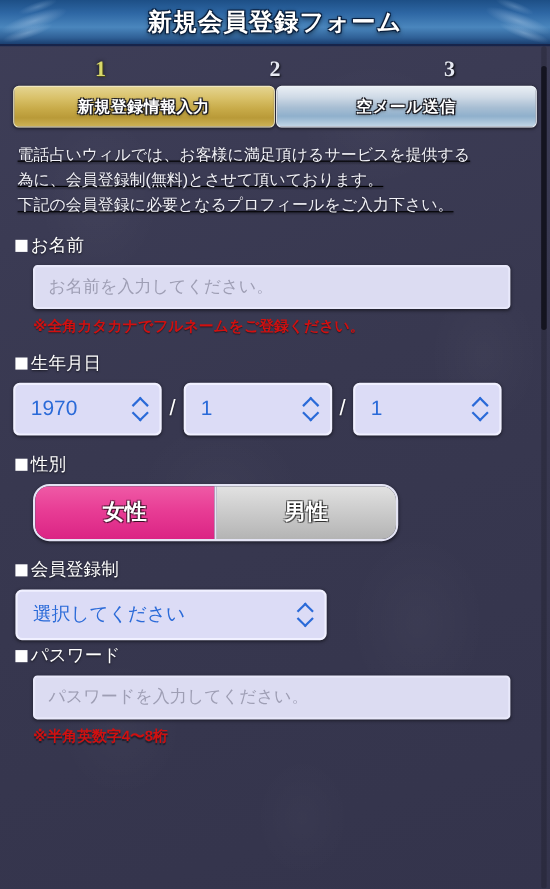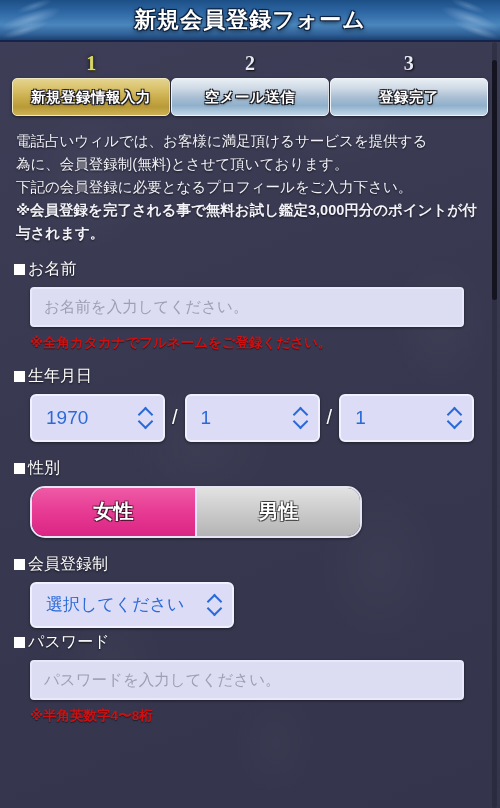--- a/index.html
+++ b/index.html
@@ -124,20 +124,21 @@
   }
   .step-btn.inactive {
     background: linear-gradient(180deg, #e8eef4 0%, #cfdae6 26%, #a8bed3 52%, #8fb0cc 74%, #c2d6e6 100%);
     border: 1.5px solid #eef3f8;
     box-shadow: 0 1px 3px rgba(0,0,0,0.5);
   }
 
   
   #intro {
     padding: 14px 14px 0 16px;
+    text-decoration: underline;
   }
   #intro p {
     margin: 0;
     color: #f2f2f8;
     font-size: 14.5px;
     line-height: 1.58;
     text-shadow: 0 1px 2px rgba(0,0,0,0.65);
   }
   .notice {
     margin: 12px 0 0 0;
@@ -192,27 +193,26 @@
     font-size: 13.5px;
     font-weight: bold;
     margin: 7px 0 0 18px;
     text-shadow: 0 1px 1px rgba(0,0,0,0.45);
   }
 
   
   .dob-row {
     display: flex;
     align-items: center;
-    margin-left: 18px;
   }
   .sel-wrap { position: relative; }
   .sel-wrap.year  { width: 135px; }
   .sel-wrap.month { width: 135px; }
   .sel-wrap.day   { width: 135px; }
-  .sel-wrap.topic { width: 204px; margin-left: 18px; }
+  .sel-wrap.topic { width: 283px; margin-left: 2px; }
 
   .nsel {
     width: 100%;
     height: 48px;
     box-sizing: border-box;
     background: #dcdcf6;
     border: 2px solid #f0f0ff;
     border-radius: 6px;
     padding: 0 34px 0 14px;
     font-size: 19px;
@@ -319,29 +319,27 @@
 
   <div id="steps">
     <div id="step-numbers">
       <div class="step-num active">1</div>
       <div class="step-num inactive">2</div>
       <div class="step-num inactive">3</div>
     </div>
     <div id="step-buttons">
       <div class="step-btn active">新規登録情報入力</div>
       <div class="step-btn inactive">空メール送信</div>
-      <div class="step-btn inactive">登録完了</div>
     </div>
   </div>
 
   <div id="intro">
     <p>電話占いウィルでは、お客様に満足頂けるサービスを提供する</p>
     <p>為に、会員登録制(無料)とさせて頂いております。</p>
     <p>下記の会員登録に必要となるプロフィールをご入力下さい。</p>
-    <p class="notice">※会員登録を完了される事で無料お試し鑑定3,000円分のポイントが付与されます。</p>
   </div>
 
   <div id="form">
 
     <div class="field">
       <div class="field-label">
         <span class="bullet"></span>
         <span>お名前</span>
       </div>
       <input class="text-input" type="text" placeholder="お名前を入力してください。" style="">

